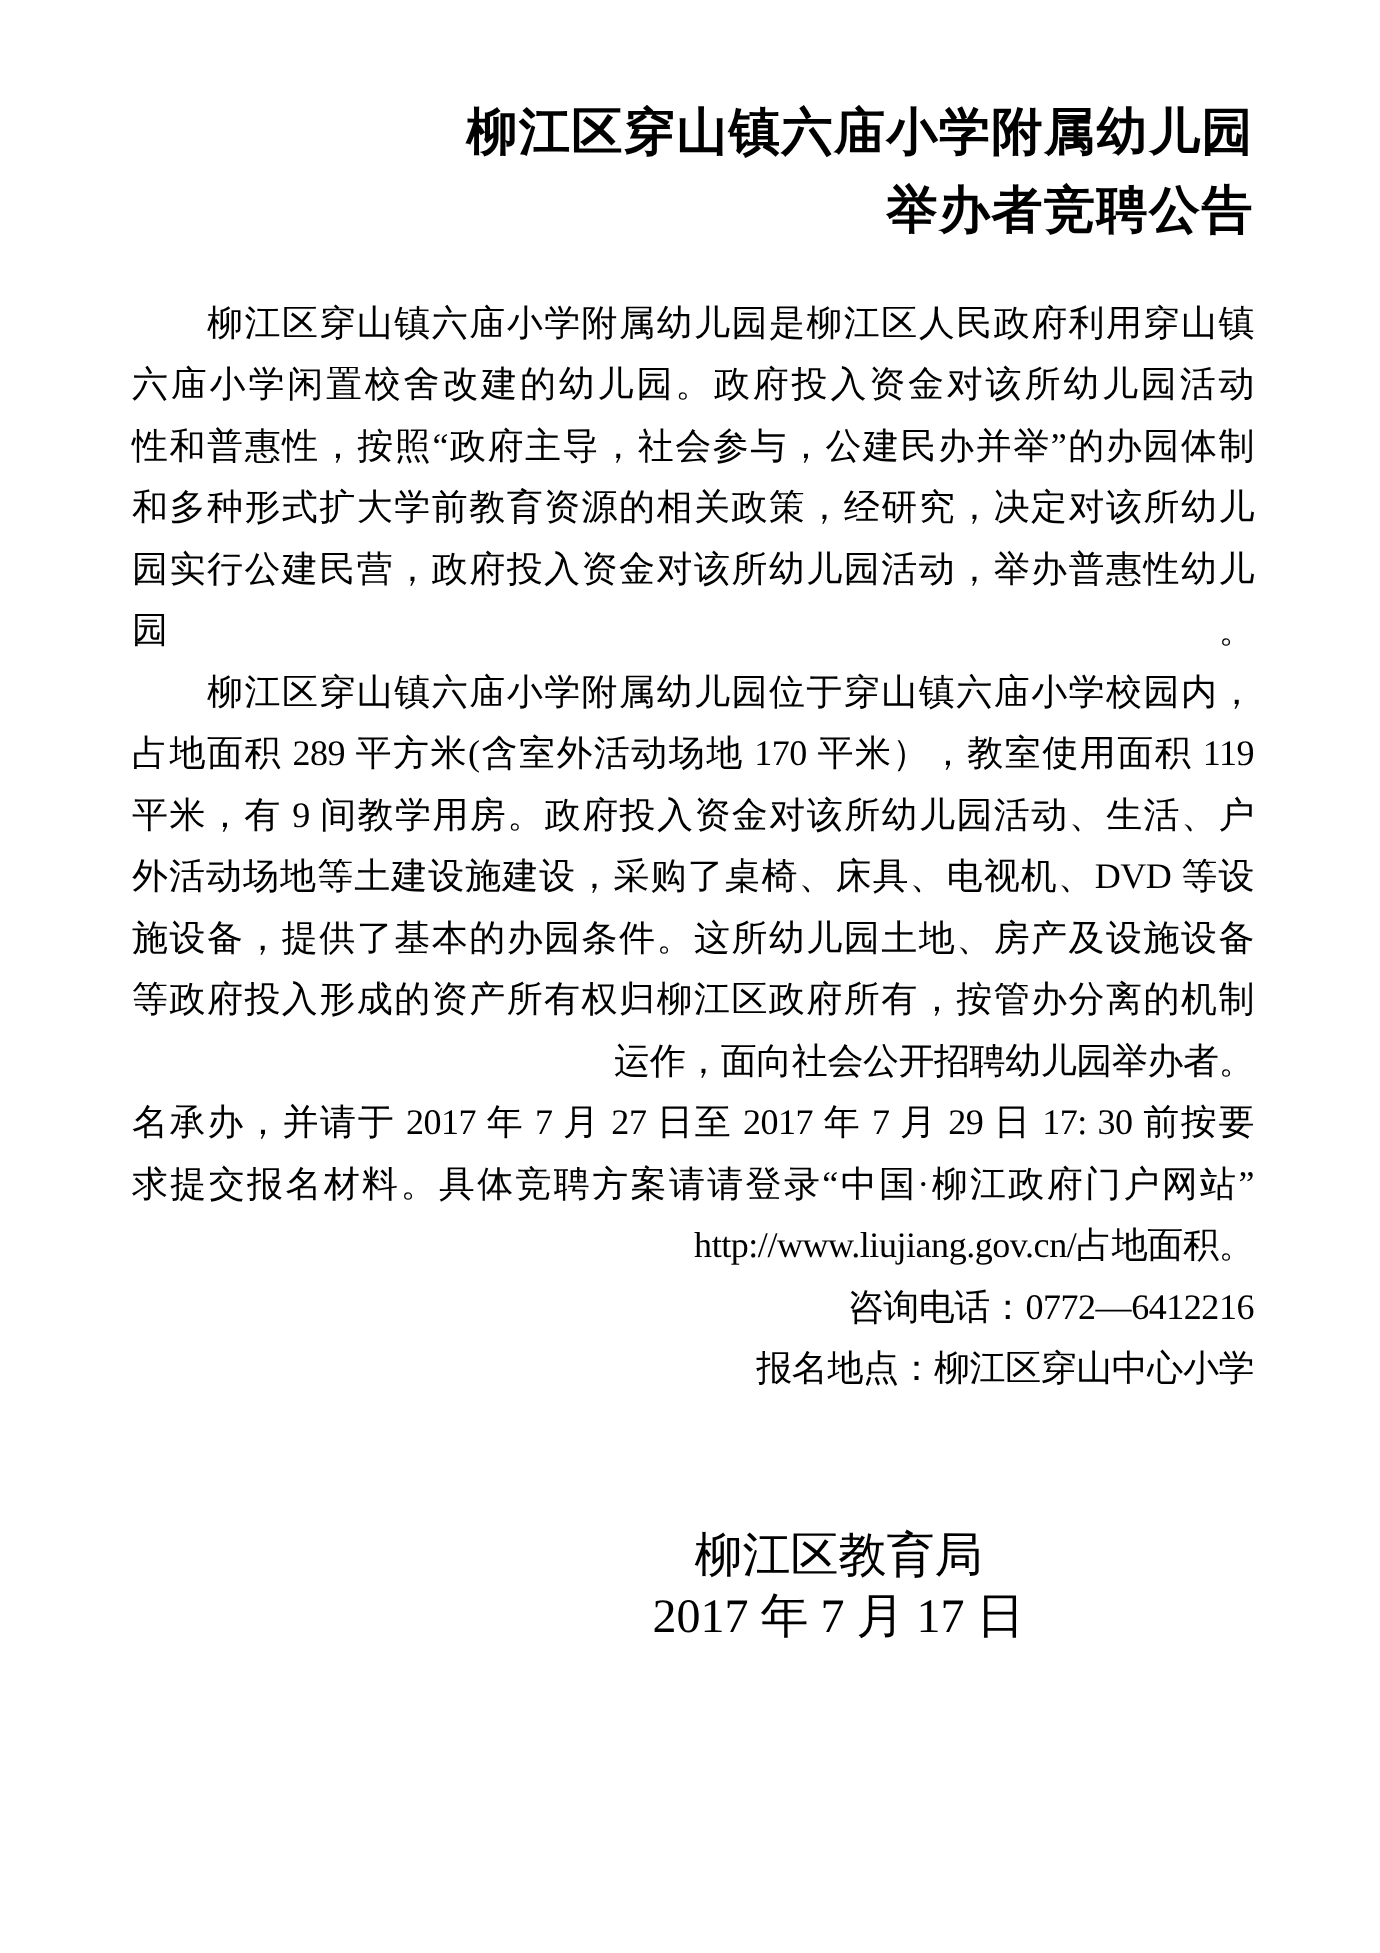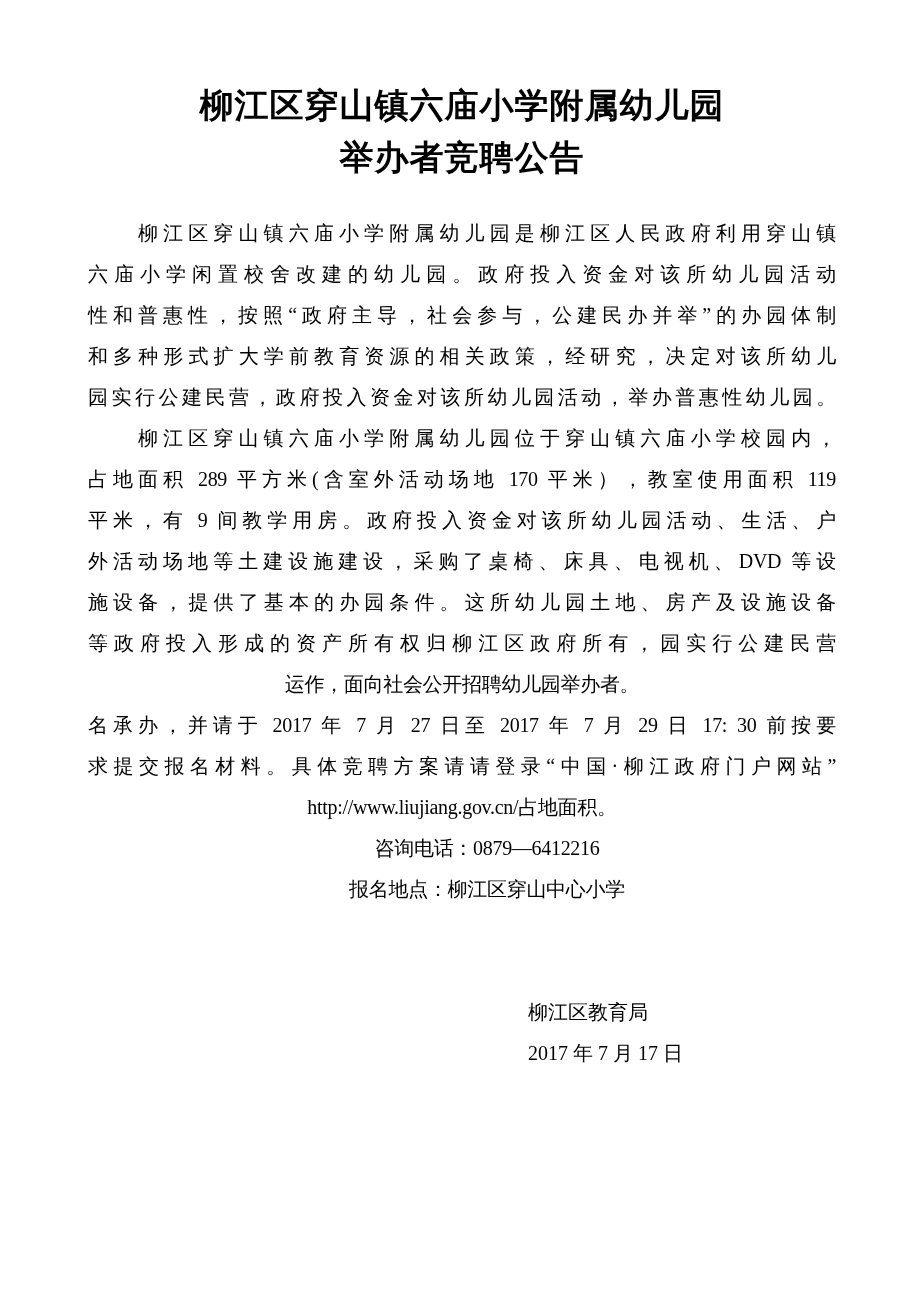--- a/index.html
+++ b/index.html
@@ -13,55 +13,56 @@
     height: 1302px;
     background: #ffffff;
     color: #000000;
     overflow: hidden;
   }
   .content {
     margin-left: 88px;
     margin-right: 84px;
   }
   .doc-title {
-    padding-top: 79px;
-    text-align: center;
+    padding-top: 62px;
+    text-align: right;
     font-family: "Liberation Sans", "DejaVu Sans", sans-serif;
     font-weight: bold;
     font-size: 34px;
     line-height: 52px;
     letter-spacing: 1px;
   }
   .doc-body {
     margin-top: 30px;
     font-family: "Liberation Serif", "DejaVu Serif", serif;
-    font-size: 20px;
+    font-size: 24px;
     line-height: 41px;
     letter-spacing: -0.3px;
   }
   .line {
     min-height: 41px;
-    text-align: center;
+    text-align: right;
     white-space: pre-wrap;
   }
   .line.indent {
     text-indent: 50px;
   }
   .line.fill {
     text-align: justify;
     text-align-last: justify;
     text-justify: inter-character;
   }
   .sig-block {
     margin-top: 82px;
     margin-left: auto;
     margin-right: 153px;
     width: max-content;
+    text-align: center;
     font-family: "Liberation Serif", "DejaVu Serif", serif;
-    font-size: 20px;
+    font-size: 32px;
     line-height: 41px;
   }
 </style>
 </head>
 <body>
 
 <div class="page">
   <div class="content">
 
     <div class="doc-title">
@@ -73,26 +74,26 @@
         <div class="line indent fill">柳江区穿山镇六庙小学附属幼儿园是柳江区人民政府利用穿山镇</div>
         <div class="line fill">六庙小学闲置校舍改建的幼儿园。政府投入资金对该所幼儿园活动</div>
         <div class="line fill">性和普惠性，按照“政府主导，社会参与，公建民办并举”的办园体制</div>
         <div class="line fill">和多种形式扩大学前教育资源的相关政策，经研究，决定对该所幼儿</div>
         <div class="line fill">园实行公建民营，政府投入资金对该所幼儿园活动，举办普惠性幼儿园。</div>
         <div class="line indent fill">柳江区穿山镇六庙小学附属幼儿园位于穿山镇六庙小学校园内，</div>
         <div class="line fill">占地面积 289 平方米(含室外活动场地 170 平米），教室使用面积 119</div>
         <div class="line fill">平米，有 9 间教学用房。政府投入资金对该所幼儿园活动、生活、户</div>
         <div class="line fill">外活动场地等土建设施建设，采购了桌椅、床具、电视机、DVD 等设</div>
         <div class="line fill">施设备，提供了基本的办园条件。这所幼儿园土地、房产及设施设备</div>
-        <div class="line fill">等政府投入形成的资产所有权归柳江区政府所有，园实行公建民营</div>
+        <div class="line fill">等政府投入形成的资产所有权归柳江区政府所有，按管办分离的机制</div>
         <div class="line">运作，面向社会公开招聘幼儿园举办者。</div>
         <div class="line fill">名承办，并请于 2017 年 7 月 27 日至 2017 年 7 月 29 日 17: 30 前按要</div>
         <div class="line fill">求提交报名材料。具体竞聘方案请请登录“中国·柳江政府门户网站”</div>
         <div class="line">http://www.liujiang.gov.cn/占地面积。</div>
-        <div class="line indent">咨询电话：0879—6412216</div>
+        <div class="line indent">咨询电话：0772—6412216</div>
         <div class="line indent">报名地点：柳江区穿山中心小学</div>
       </div>
 
     <div class="sig-block">
       <div>柳江区教育局</div>
       <div>2017 年 7 月 17 日</div>
     </div>
 
   </div>
 </div>

